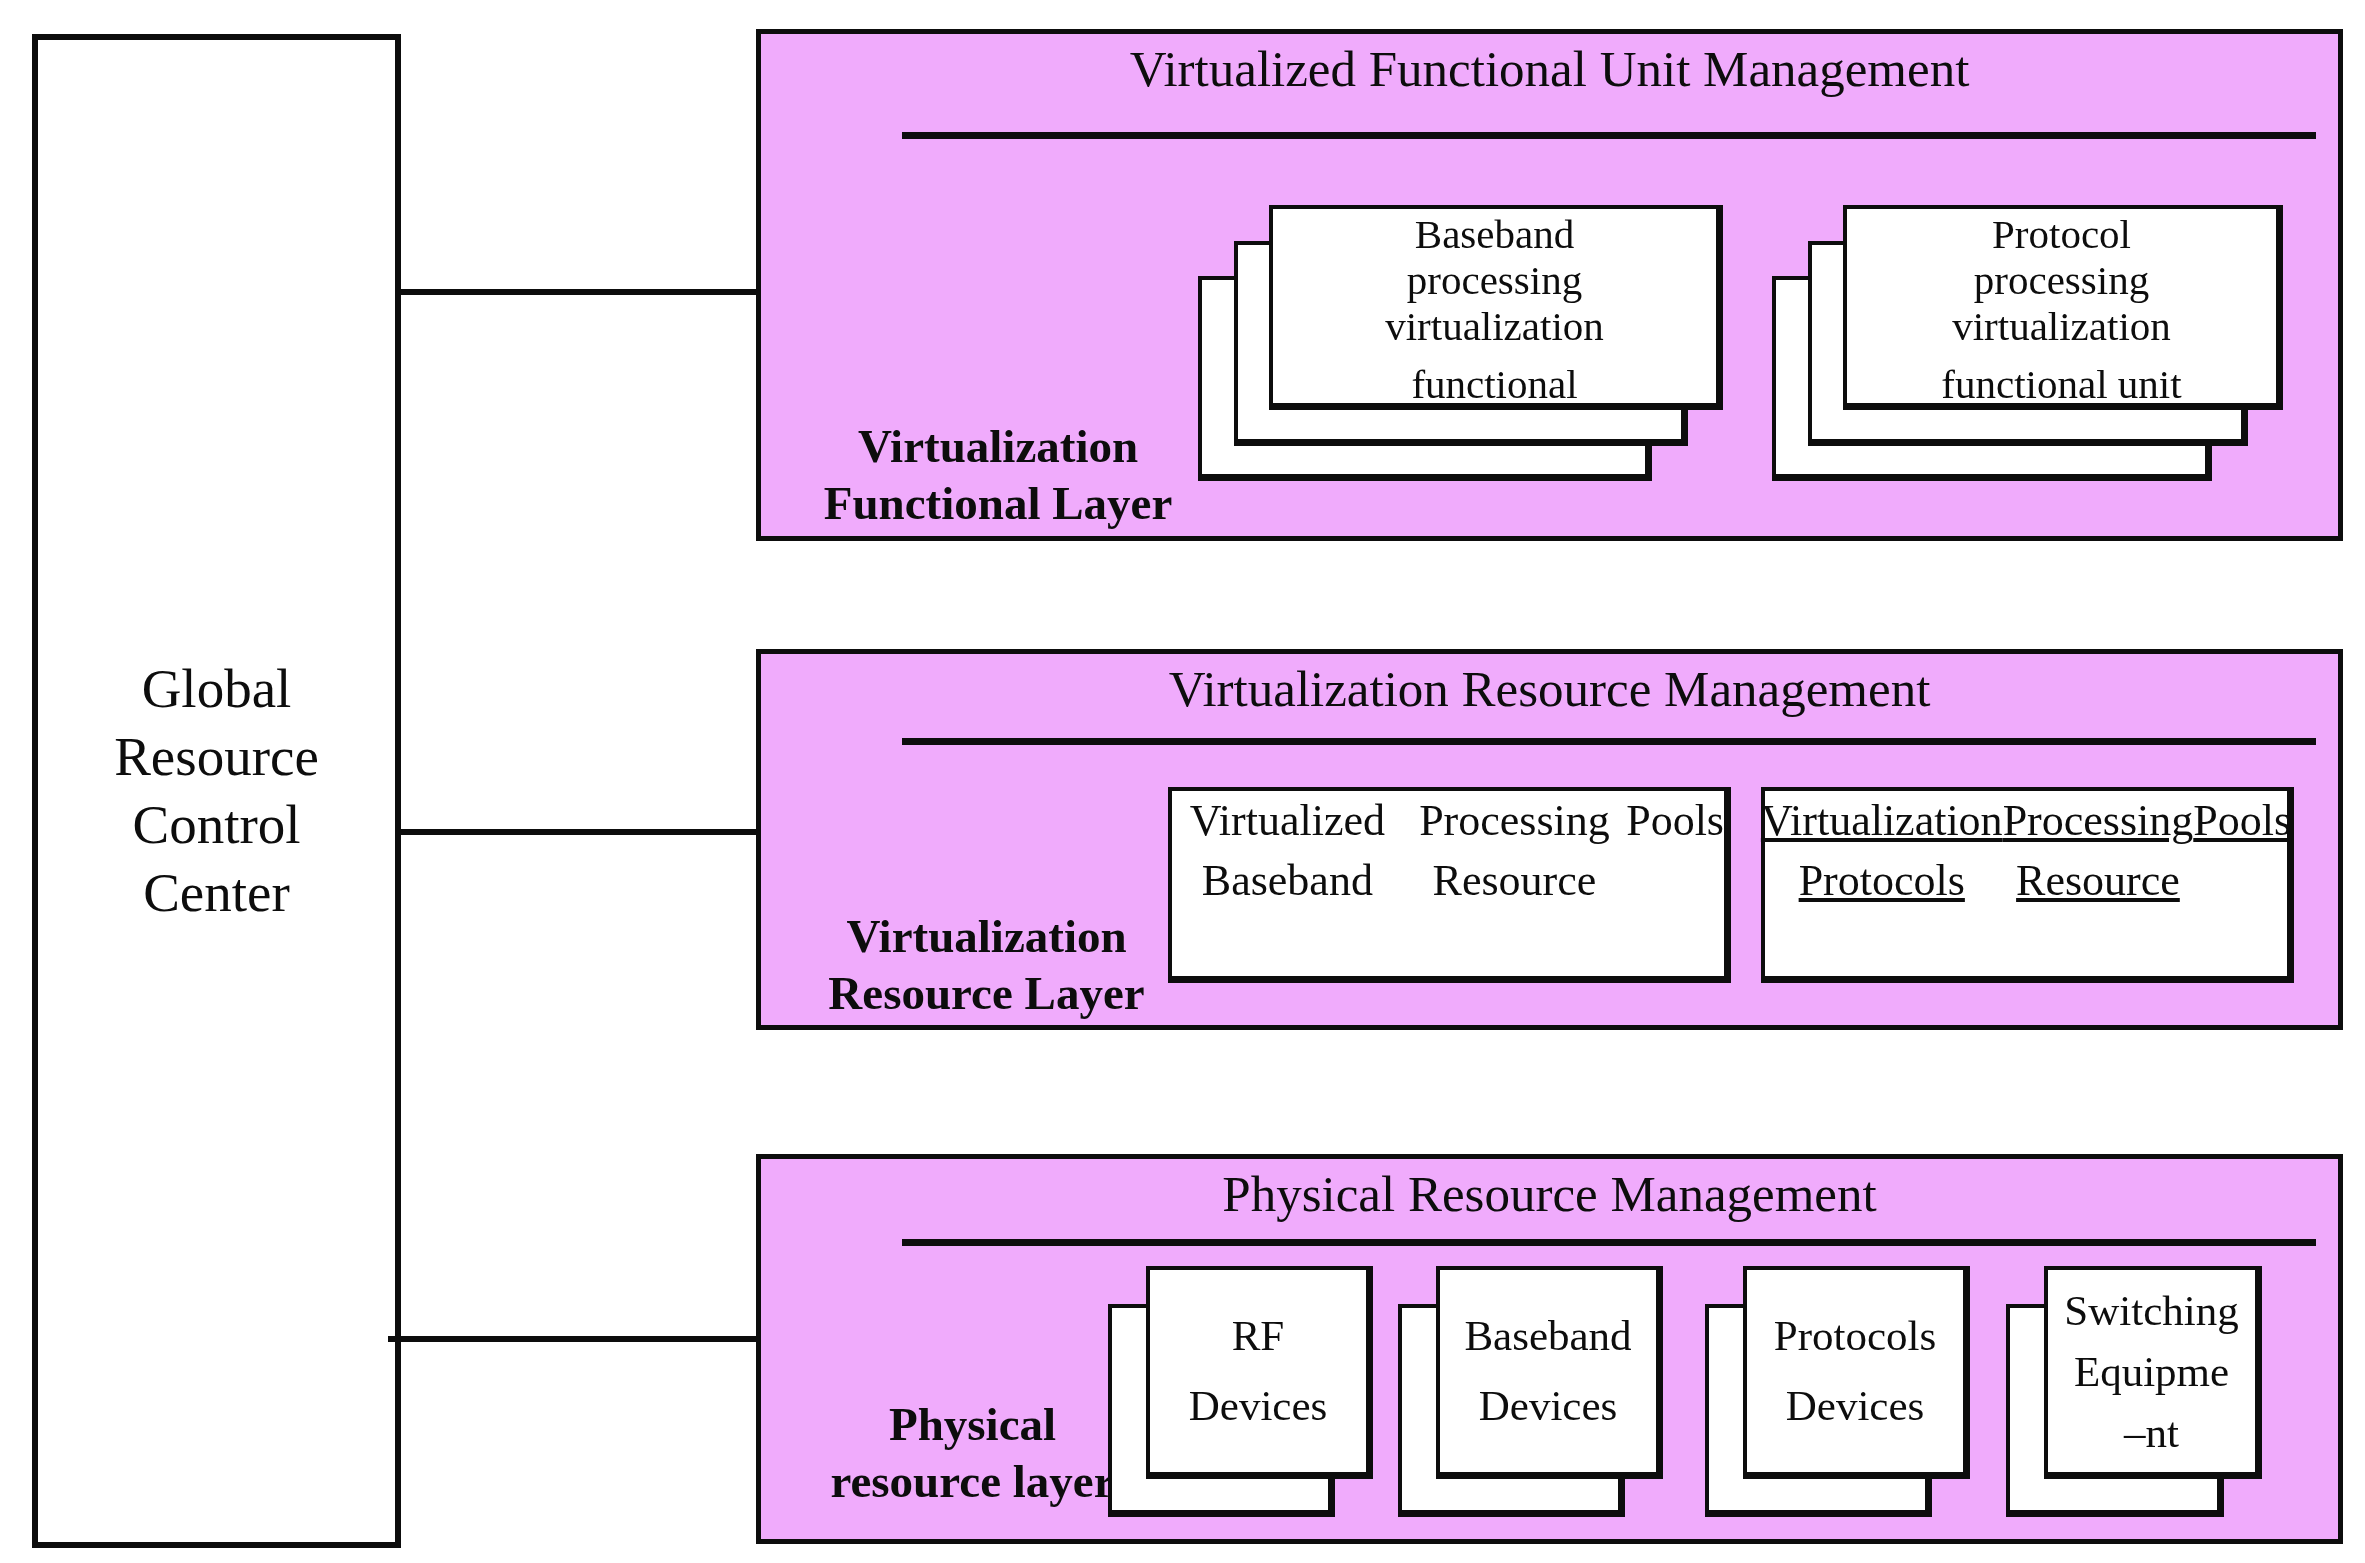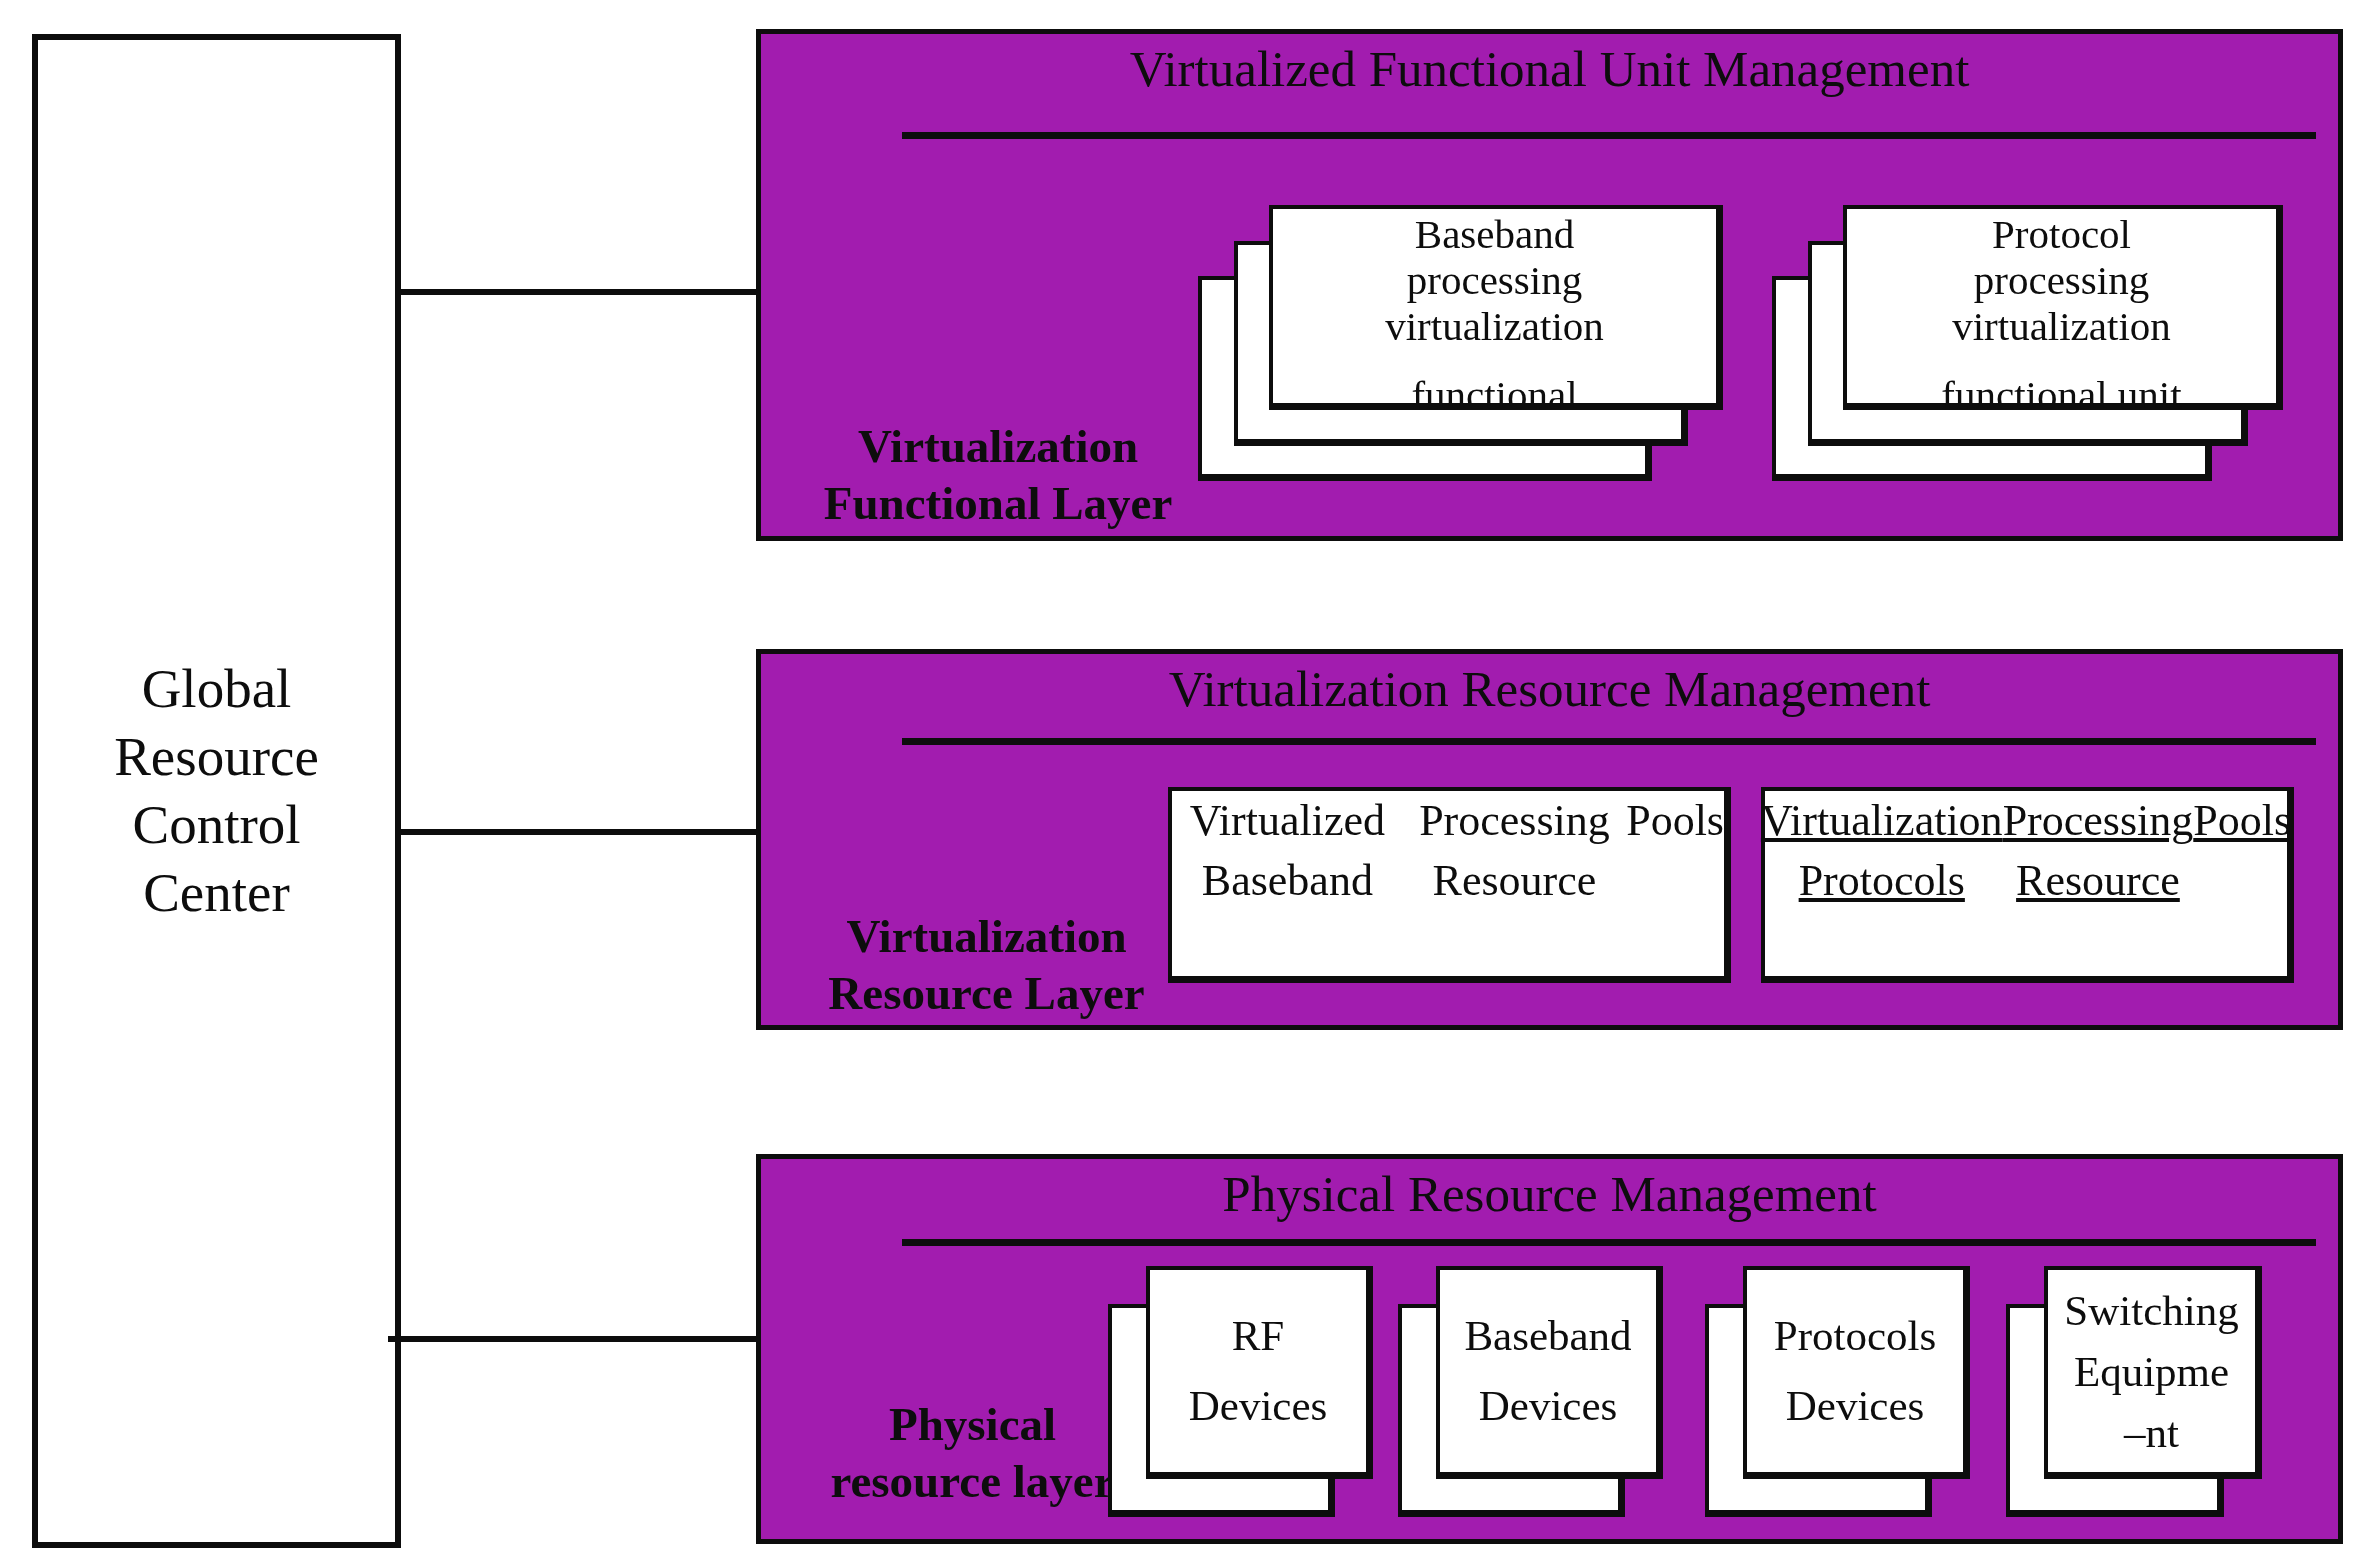--- a/index.html
+++ b/index.html
@@ -19,21 +19,21 @@
   }
   #global-box .txt{text-align:center;font-size:55px;line-height:68px;}
   
   .h-line{position:absolute;height:6.3px;background:#0d0d0d;}
   #conn-1{left:397px;top:289px;width:362px;}
   #conn-2{left:397px;top:829px;width:362px;}
   #conn-3{left:388px;top:1336px;width:371px;}
   
   .section{
     position:absolute;left:756px;width:1587px;
-    border:5.5px solid #0d0d0d;box-sizing:border-box;background:#a21caf;
+    border:5.5px solid #0d0d0d;box-sizing:border-box;background:#f0abfc;
   }
   #section-functional{top:29px;height:512px;}
   #section-resource{top:649px;height:381px;}
   #section-physical{top:1154px;height:390px;}
   .section-title{position:absolute;left:0;right:0;top:6.3px;text-align:center;font-size:51px;white-space:nowrap;}
   .underline{position:absolute;left:141px;right:22px;height:7px;background:#0d0d0d;}
   #section-functional .underline{top:98px;}
   #section-resource .underline{top:84px;}
   #section-physical .underline{top:80px;}
   .layer-label{position:absolute;font-weight:bold;text-align:center;font-size:47px;line-height:57px;}
@@ -50,21 +50,21 @@
     box-sizing:border-box;
   }
   #stack-protocol .card{width:440px;}
   .l0{left:0;top:71px;}
   .l1{left:36px;top:36px;}
   .l2{left:71px;top:0;}
   .card-text{
     display:flex;flex-direction:column;align-items:center;
     padding-top:1.6px;text-align:center;font-size:41px;line-height:46px;
   }
-  .card-text .gap{margin-top:23px;}
+  .card-text .gap{margin-top:12px;}
   
   .pool-box{
     position:absolute;top:133px;height:196px;background:#ffffff;
     border:4px solid #0d0d0d;border-right-width:7px;border-bottom-width:7px;
     box-sizing:border-box;
     display:flex;flex-direction:row;justify-content:center;
     text-align:center;font-size:44px;line-height:60px;
   }
   #pool-baseband{left:407px;width:563px;}
   #pool-protocols{left:1000px;width:533px;text-decoration:underline;}

